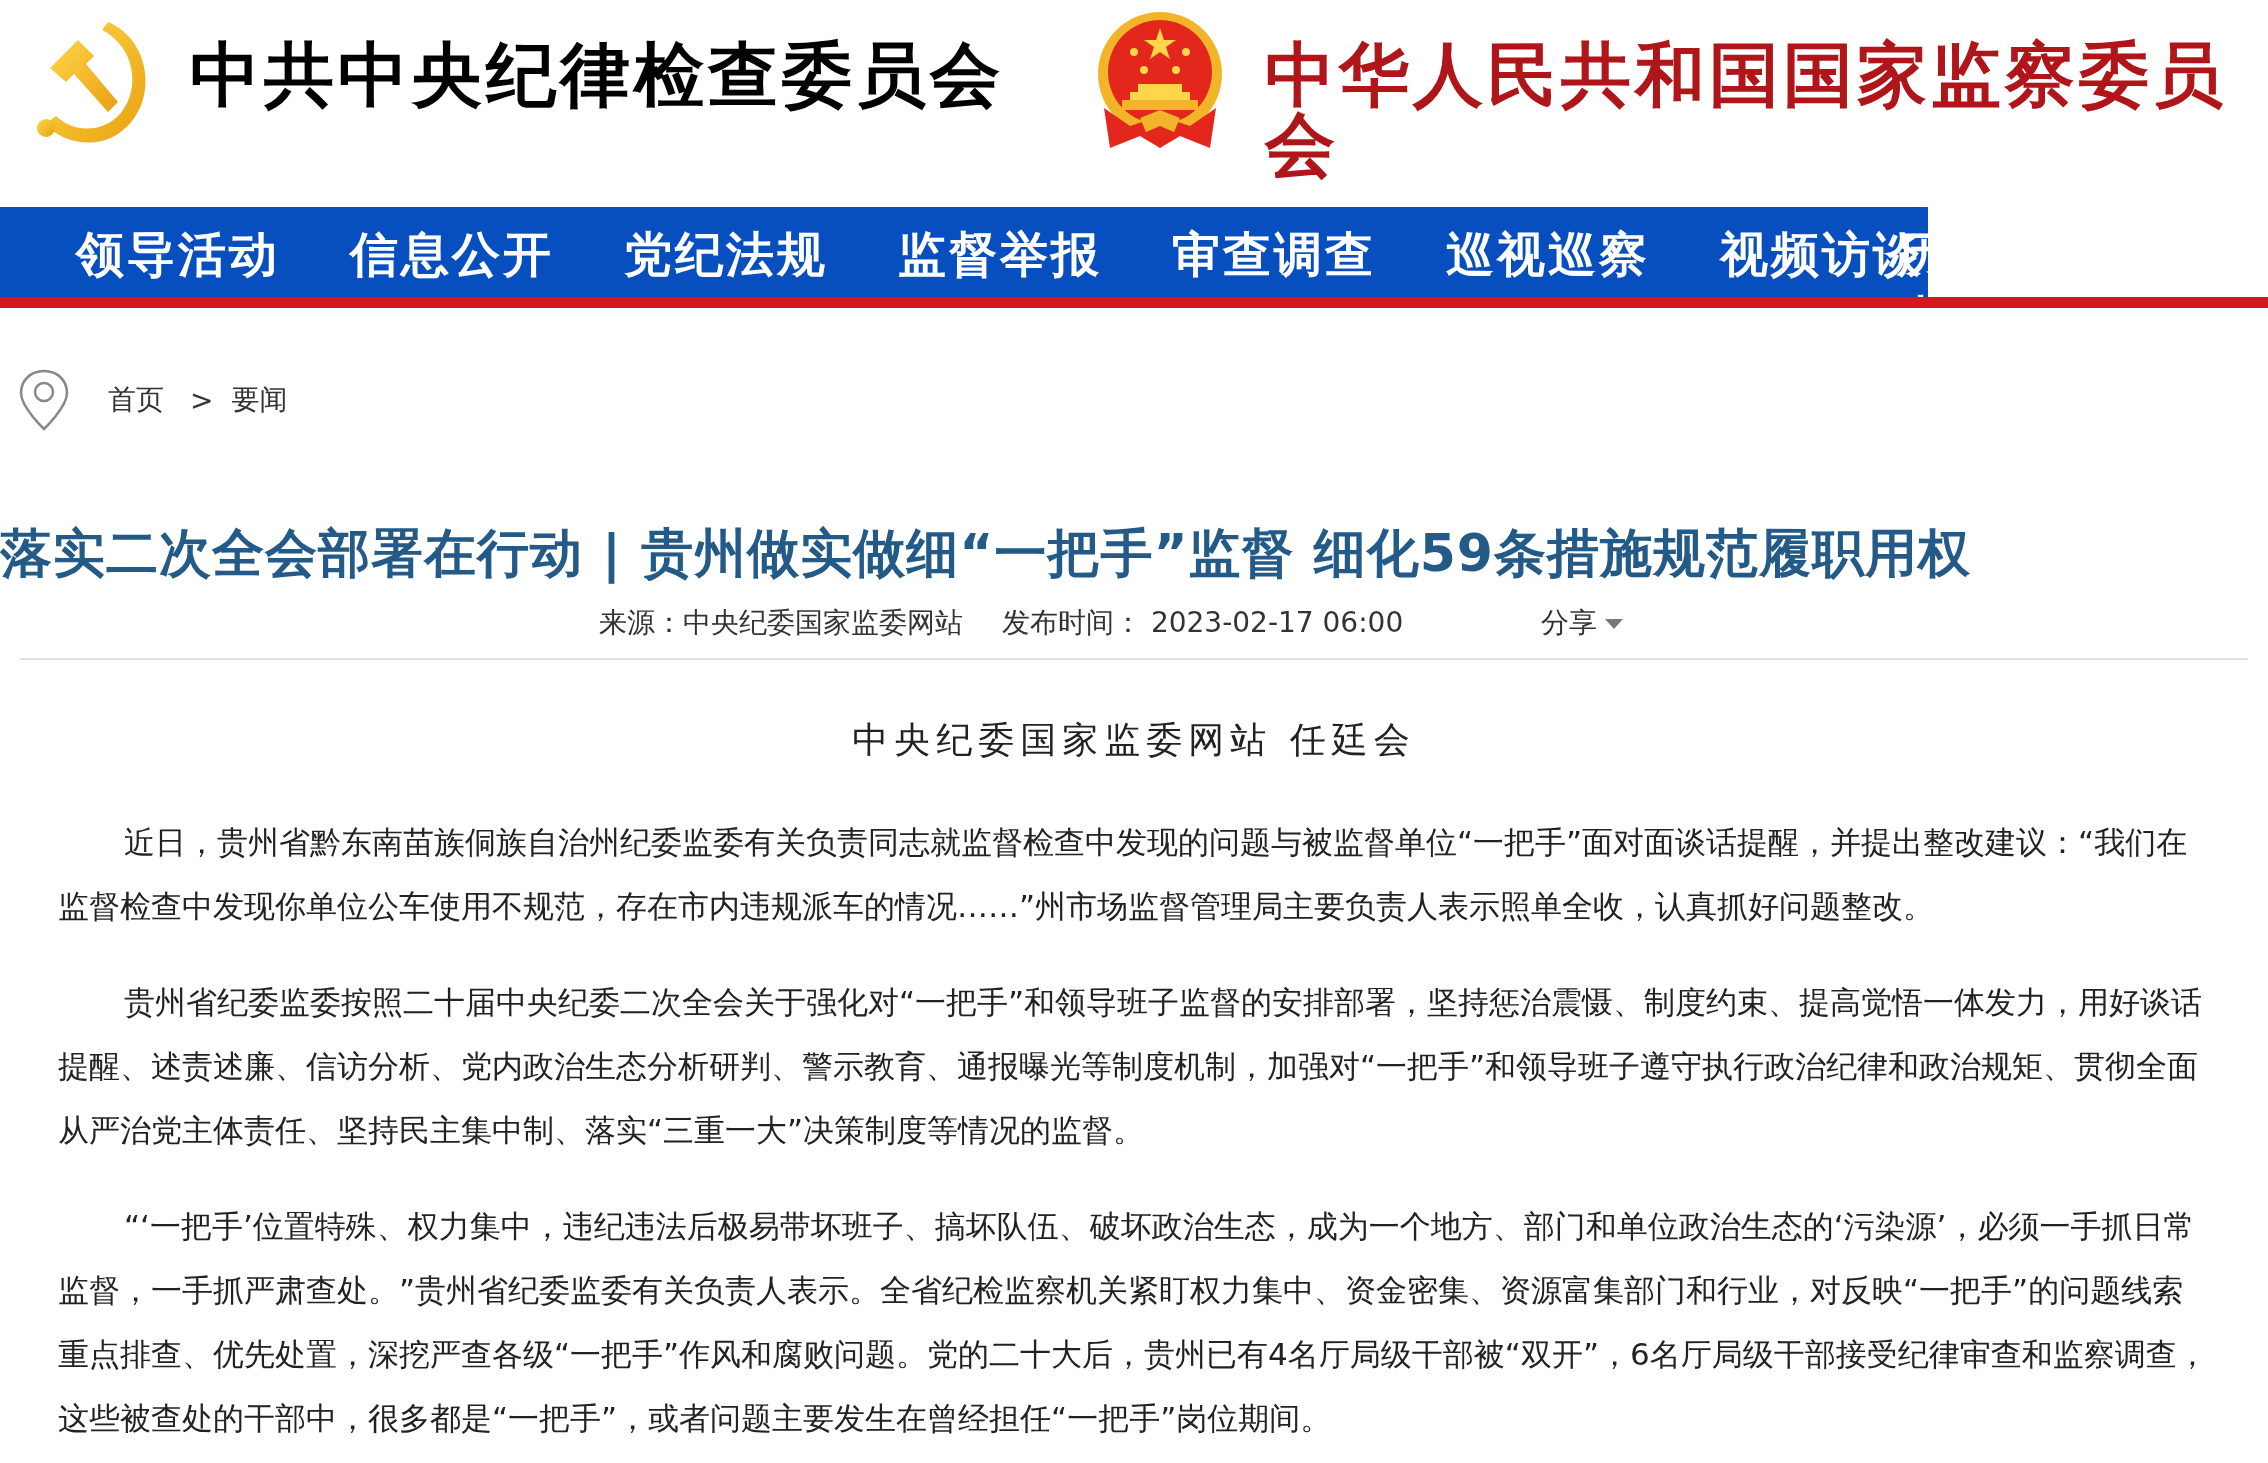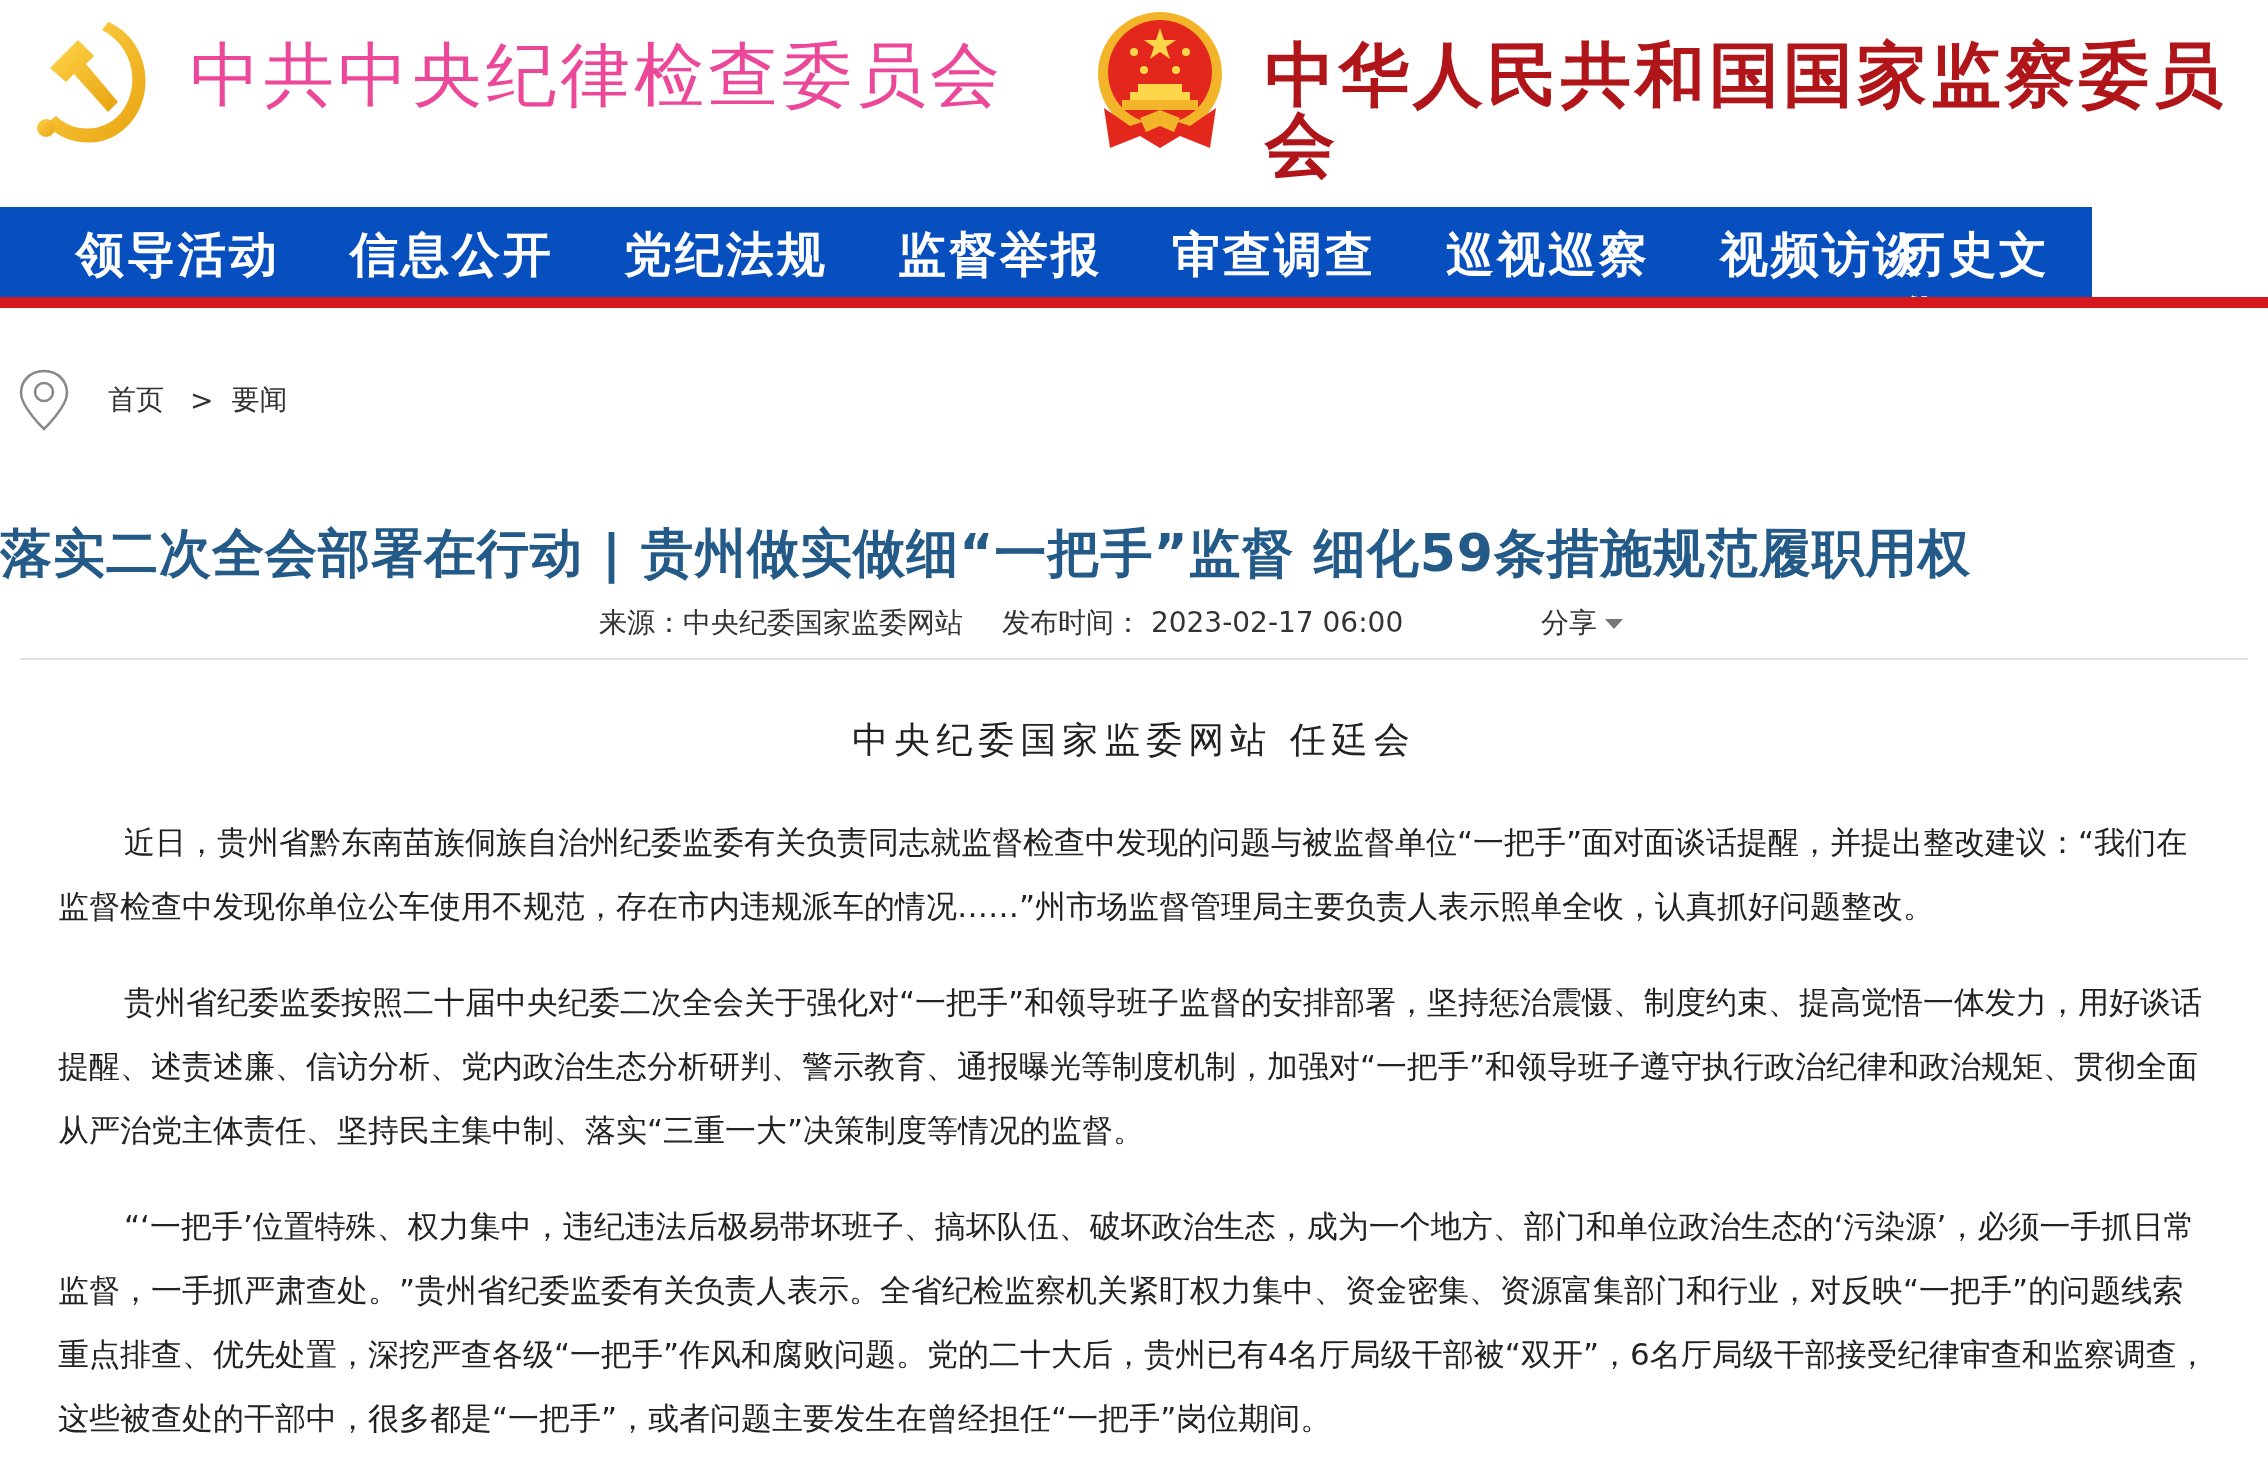--- a/index.html
+++ b/index.html
@@ -1,22 +1,22 @@
 <!DOCTYPE html>
 <html><head>
 <meta charset="utf-8">
 <style>
   html, body { margin:0; padding:0; background:#ffffff; }
   body { width:2268px; height:1463px; overflow:hidden; position:relative; font-family:"DejaVu Sans","Liberation Sans",sans-serif; }
   .header { position:absolute; left:0; top:0; width:2268px; height:207px; background:#fff; }
   .logo-left { position:absolute; left:20px; top:10px; width:140px; height:140px; }
-  .org-left { position:absolute; left:190px; top:40px; font-family:"DejaVu Serif","Liberation Serif",serif; font-weight:normal; font-size:70px; letter-spacing:4px; color:#ec4899; line-height:1; }
+  .org-left { position:absolute; left:190px; top:40px; font-family:"DejaVu Serif","Liberation Serif",serif; font-weight:bold; font-size:70px; letter-spacing:4px; color:#000000; line-height:1; }
   .logo-right { position:absolute; left:1090px; top:8px; width:140px; height:150px; }
   .org-right { position:absolute; left:1265px; top:40px; font-family:"DejaVu Serif","Liberation Serif",serif; font-weight:bold; font-size:70px; letter-spacing:4px; color:#b01619; line-height:1; }
-  .nav { position:absolute; left:0; top:207px; width:2092px; height:90px; background:#074fbf; display:flex; align-items:center;text-decoration:underline; }
+  .nav { position:absolute; left:0; top:207px; width:1928px; height:90px; background:#074fbf; display:flex; align-items:center;text-decoration:underline; }
   .nav-item { font-family:"DejaVu Serif","Liberation Serif",serif; font-weight:bold; color:#fff; font-size:48px; letter-spacing:3px; position:absolute; top:16px; cursor:pointer; }
   .nav-stripe { position:absolute; left:0; top:297px; width:2268px; height:11px; background:#d4181e; }
   .crumb { position:absolute; left:18px; top:368px; height:64px; display:flex; align-items:center; font-size:28px; color:#333; }
   .crumb .pin { width:52px; height:62px; margin-right:38px; }
   .crumb .sep { margin:0 18px 0 26px; }
   .title { position:absolute; left:0; top:484px; width:2268px; text-align:left; font-size:52px; font-weight:bold; color:#235a87; letter-spacing:1px; }
   .meta { position:absolute; top:604px; left:0; width:2268px; height:40px; font-size:28px; color:#333; }
   .meta .src { position:absolute; left:562px;margin-left:37px; }
   .meta .time { position:absolute; left:1002px; }
   .meta .share { position:absolute; left:1541px; cursor:pointer; color:#333; }

